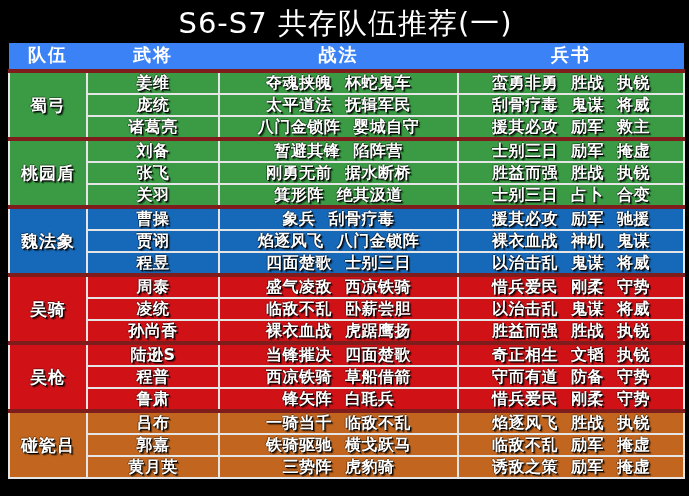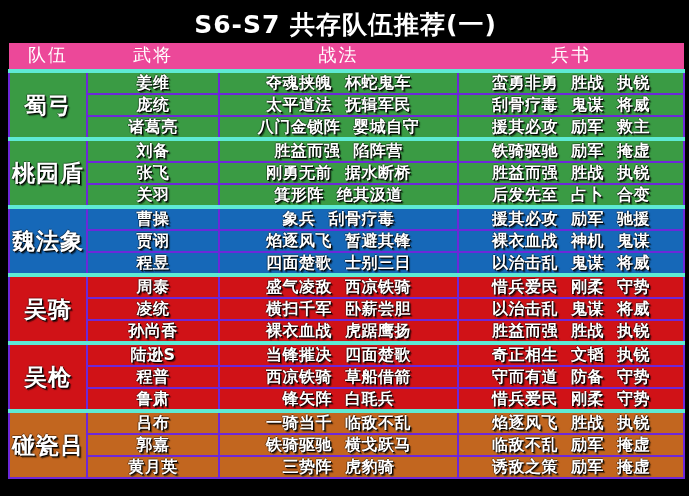--- a/index.html
+++ b/index.html
@@ -7,54 +7,54 @@
     width: 689px; height: 496px;
     background: #000;
     box-sizing: border-box;
     padding: 5px 6px 0 8px;
     font-family: "DejaVu Sans", sans-serif;
     overflow: hidden;
   }
   .title-bar {
     height: 38px;
     display: flex; align-items: center; justify-content: center;
-    color: #fff; font-weight: bold; font-size: 25px; letter-spacing: 1px;
+    color: #fff; font-weight: normal; font-size: 29px; letter-spacing: 1px;
     text-shadow: 1px 1px 0 #000;
   }
   table.teams {
     border-collapse: collapse;
     table-layout: fixed;
     width: 675px;
   }
   col.c-team    { width: 78px; }
   col.c-general { width: 132px; }
   col.c-tactics { width: 239px; }
   col.c-books   { width: 226px; }
   thead th {
-    background: #ec4899; color: #fff;
-    font-weight: normal; font-size: 18px;
+    background: #3b82f6; color: #fff;
+    font-weight: bold; font-size: 18px;
     height: 20px; padding: 0 0 2px 0;
     letter-spacing: 2px;
   }
   tbody td {
     background: var(--bg, #333);
-    border: 2px solid #6d28d9;
+    border: 2px solid #e5e5e5;
     height: 20px; padding: 0;
     text-align: center; vertical-align: middle;
     color: #fff; font-weight: bold; font-size: 16px;
     line-height: 1;
     letter-spacing: 0.5px;
     word-spacing: 7px;
     white-space: nowrap;
     overflow: hidden;
     text-shadow: 1px 1px 0 rgba(0,0,0,0.9), 2px 2px 1px rgba(0,0,0,0.55),
                  -1px 0 0 rgba(0,0,0,0.35), 0 -1px 0 rgba(0,0,0,0.35);
   }
-  tr.group-start td { border-top: 4px solid #5eead4; }
-  td.team { font-size: 23px; letter-spacing: 1px; }
+  tr.group-start td { border-top: 4px solid #7f1d1d; }
+  td.team { font-size: 17px; letter-spacing: 1px; }
 </style>
 </head>
 <body>
 
 <div class="screen">
   <div class="title-bar">S6-S7 共存队伍推荐(一)</div>
 
   <table class="teams">
     <colgroup>
       <col class="c-team">
@@ -85,60 +85,60 @@
       </tr>
       <tr style="--bg: #3a9b44;">
         <td class="general">诸葛亮</td>
         <td class="tactics">八门金锁阵 婴城自守</td>
         <td class="books">援其必攻 励军 救主</td>
       </tr>
 
       <tr class="group-start" style="--bg: #3a9b44;">
         <td class="team" rowspan="3">桃园盾</td>
         <td class="general">刘备</td>
-        <td class="tactics">胜益而强 陷阵营</td>
-        <td class="books">铁骑驱驰 励军 掩虚</td>
+        <td class="tactics">暂避其锋 陷阵营</td>
+        <td class="books">士别三日 励军 掩虚</td>
       </tr>
       <tr style="--bg: #3a9b44;">
         <td class="general">张飞</td>
         <td class="tactics">刚勇无前 据水断桥</td>
         <td class="books">胜益而强 胜战 执锐</td>
       </tr>
       <tr style="--bg: #3a9b44;">
         <td class="general">关羽</td>
         <td class="tactics">箕形阵 绝其汲道</td>
-        <td class="books">后发先至 占卜 合变</td>
+        <td class="books">士别三日 占卜 合变</td>
       </tr>
 
       <tr class="group-start" style="--bg: #1668b8;">
         <td class="team" rowspan="3">魏法象</td>
         <td class="general">曹操</td>
         <td class="tactics">象兵 刮骨疗毒</td>
         <td class="books">援其必攻 励军 驰援</td>
       </tr>
       <tr style="--bg: #1668b8;">
         <td class="general">贾诩</td>
-        <td class="tactics">焰逐风飞 暂避其锋</td>
+        <td class="tactics">焰逐风飞 八门金锁阵</td>
         <td class="books">裸衣血战 神机 鬼谋</td>
       </tr>
       <tr style="--bg: #1668b8;">
         <td class="general">程昱</td>
         <td class="tactics">四面楚歌 士别三日</td>
         <td class="books">以治击乱 鬼谋 将威</td>
       </tr>
 
       <tr class="group-start" style="--bg: #d01217;">
         <td class="team" rowspan="3">吴骑</td>
         <td class="general">周泰</td>
         <td class="tactics">盛气凌敌 西凉铁骑</td>
         <td class="books">惜兵爱民 刚柔 守势</td>
       </tr>
       <tr style="--bg: #d01217;">
         <td class="general">凌统</td>
-        <td class="tactics">横扫千军 卧薪尝胆</td>
+        <td class="tactics">临敌不乱 卧薪尝胆</td>
         <td class="books">以治击乱 鬼谋 将威</td>
       </tr>
       <tr style="--bg: #d01217;">
         <td class="general">孙尚香</td>
         <td class="tactics">裸衣血战 虎踞鹰扬</td>
         <td class="books">胜益而强 胜战 执锐</td>
       </tr>
 
       <tr class="group-start" style="--bg: #d01217;">
         <td class="team" rowspan="3">吴枪</td>

